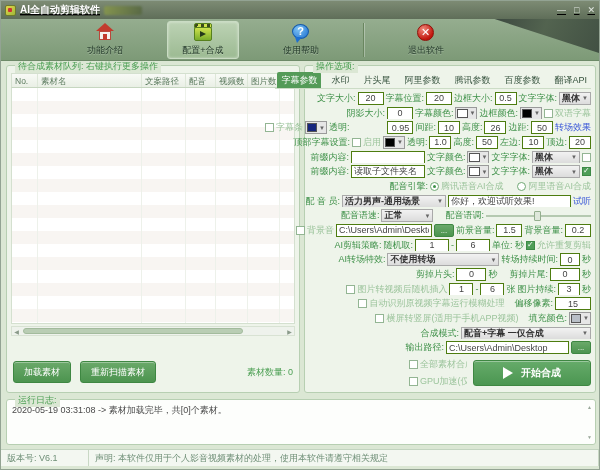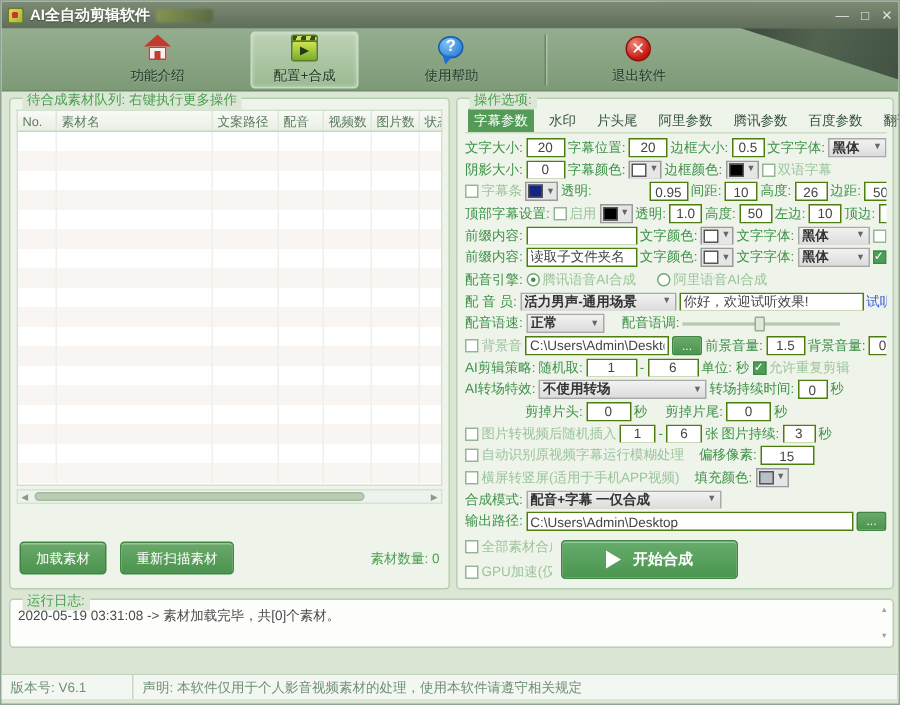--- a/index.html
+++ b/index.html
@@ -2,21 +2,21 @@
 <html><head>
 <meta charset="utf-8">
 <style>
   * { box-sizing: border-box; margin: 0; padding: 0; }
   html,body { width:600px; height:470px; }
   body { font-family:"Liberation Sans","DejaVu Sans",sans-serif; background:#e8e8e8; }
   #window { position:relative; width:600px; height:470px; background:#dbe7d4; border:1px solid #93a393; overflow:hidden; }
 
   
   .titlebar { position:absolute; top:0; left:0; right:0; height:18px;
-    background:linear-gradient(#7d8b74,#5f6e59); display:flex; align-items:center; padding:0 4px; z-index:3; }
+    background:linear-gradient(#7d8b74,#5f6e59); display:flex; align-items:center; padding:0 4px; z-index:3;text-decoration:underline; }
   .appicon { width:11px; height:11px; border-radius:2px; margin-right:4px;
     background:linear-gradient(135deg,#e8d44a,#9fb93a); border:1px solid #6d7b2c; position:relative; }
   .appicon::after { content:""; position:absolute; left:2px; top:2px; width:4px; height:4px; background:#c33; border-radius:1px; }
   .wtitle { color:#fff; font-size:10px; font-weight:bold; text-shadow:0 1px 1px rgba(0,0,0,.4); }
   .title-smudge { width:38px; height:9px; margin-left:4px; border-radius:2px;
     background:linear-gradient(90deg,#8a9a4a,#55663f); filter:blur(1px); opacity:.8; }
   .corner-artifact { position:absolute; top:0; right:0; width:235px; height:52px; z-index:2;
     background:linear-gradient(110deg,#36423a 55%,#4d5d4a 75%,#3c4a3e);
     clip-path:polygon(32% 0, 100% 0, 100% 100%); opacity:.92; pointer-events:none; }
   .wincontrols { margin-left:auto; display:flex; gap:8px; z-index:4; }
@@ -57,21 +57,21 @@
   .tbody { position:absolute; top:22px; left:4px; right:4px; bottom:68px; background:#fff;
     background-image:repeating-linear-gradient(to bottom,#ffffff 0 13px,#f8f5f2 13px 26px); border:1px solid #d4e0cf; border-top:none; }
   .colline { position:absolute; top:0; bottom:0; width:1px; background:#edf1ea; }
   .hscroll { position:absolute; left:4px; right:4px; bottom:56px; height:10px; background:#eef2ec; border:1px solid #d8e2d3; display:flex; align-items:center; }
   .harrow { width:9px; text-align:center; font-size:6px; color:#8a9a8a; }
   .hthumb { height:6px; flex:0 0 78%; margin-left:2px; background:#b9cdb4; border-radius:3px; border:1px solid #a3bb9d; }
   .btnrow { position:absolute; left:6px; right:6px; bottom:8px; height:24px; display:flex; align-items:center; gap:9px; }
   .gbtn { height:22px; padding:0 10px; background:linear-gradient(#6aa96a,#4c944f); border:1px solid #3e8742; border-radius:3px; color:#fff; font-size:9px; display:flex; align-items:center; justify-content:center; box-shadow:inset 0 1px 0 rgba(255,255,255,.35); white-space:nowrap; }
   .countwrap { margin-left:auto; font-size:9px; color:#4a9e52; white-space:nowrap; }
 
-  .rightpanel { top:64px; left:303px; width:292px; height:328px; padding:8px 4px 4px 5px; display:flex; flex-direction:column; }
+  .rightpanel { top:64px; left:303px; width:292px; height:328px; padding:8px 4px 4px 5px; display:flex; flex-direction:column;align-items:flex-end; }
   .tabs { display:flex; align-items:flex-end; gap:6px; height:15px; margin-bottom:3px; border-bottom:1px solid #ccdcc6; padding-left:2px; }
   .tab { font-size:9px; color:#33503b; padding:2px 4px 1px; white-space:nowrap; }
   .tab.active { background:#549b58; color:#fff; border-radius:2px 2px 0 0; }
   .r { display:flex; align-items:center; height:14px; margin-bottom:2px; gap:2px; overflow:hidden; white-space:nowrap; }
   .lbl { font-size:9px; color:#3f9149; flex:none; }
   .lbl.dim { color:#9cc49c; }
   .inp { height:13px; background:#fff; border:1px solid #4d7c0f; font-size:9px; color:#444; padding:0 2px; text-align:center; flex:none; }
   .inp.left { text-align:left; }
   .sel { height:13px; background:linear-gradient(#f2f2f2,#dcdcdc); border:1px solid #a9a9a9; display:flex; align-items:center; font-size:9px; color:#333; font-weight:bold; padding:0 2px; flex:none; position:relative; }
   .sel .seltext { overflow:hidden; flex:1; font-weight:bold; }
@@ -92,21 +92,21 @@
   .bottomrow { display:flex; align-items:center; margin-top:2px; height:30px; gap:6px; }
   .chkcol { display:flex; flex-direction:column; gap:4px; width:58px; overflow:hidden; flex:none; }
   .chkline { display:flex; align-items:center; gap:2px; white-space:nowrap; }
   .bigbtn { height:26px; border-radius:3px; background:linear-gradient(#66ab6a,#4b9651); border:1px solid #3e8742; color:#fff; font-size:10px; font-weight:bold; display:flex; align-items:center; justify-content:center; gap:8px; box-shadow:inset 0 1px 0 rgba(255,255,255,.35); }
   .bigbtn.start { width:118px; }
   .bigbtn.stop { width:100px; margin-left:14px; }
   .playico { width:0; height:0; border-top:6px solid transparent; border-bottom:6px solid transparent; border-left:10px solid #fff; }
   .stopico { width:11px; height:11px; background:linear-gradient(#f0f2ef,#c9cec9); border:1px solid #aab2aa; }
 
   
-  .logpanel { top:398px; left:5px; width:590px; height:33px; background:#fdfefc; }
+  .logpanel { top:398px; left:5px; width:590px; height:46px; background:#fdfefc; }
   .logbody { position:absolute; inset:4px 10px 3px 5px; overflow:hidden; font-size:9px; color:#4a4a4a; }
   .logscroll { position:absolute; right:2px; top:4px; bottom:4px; width:7px; display:flex; flex-direction:column; justify-content:space-between; align-items:center; }
   .logscroll span { font-size:5px; color:#9aa89a; }
 
   
   .statusbar { position:absolute; left:0; right:0; bottom:3px; height:17px; background:#f3f7f1; border-top:1px solid #c3d4c0; display:flex; align-items:center; font-size:9px; color:#6f8f77; }
   .scell { padding:0 6px; height:100%; display:flex; align-items:center; border-right:1px solid #c9d8c5; white-space:nowrap; overflow:hidden; }
   .scell.version { width:88px; flex:none; }
   .scell.notice { flex:1; }
 </style>

